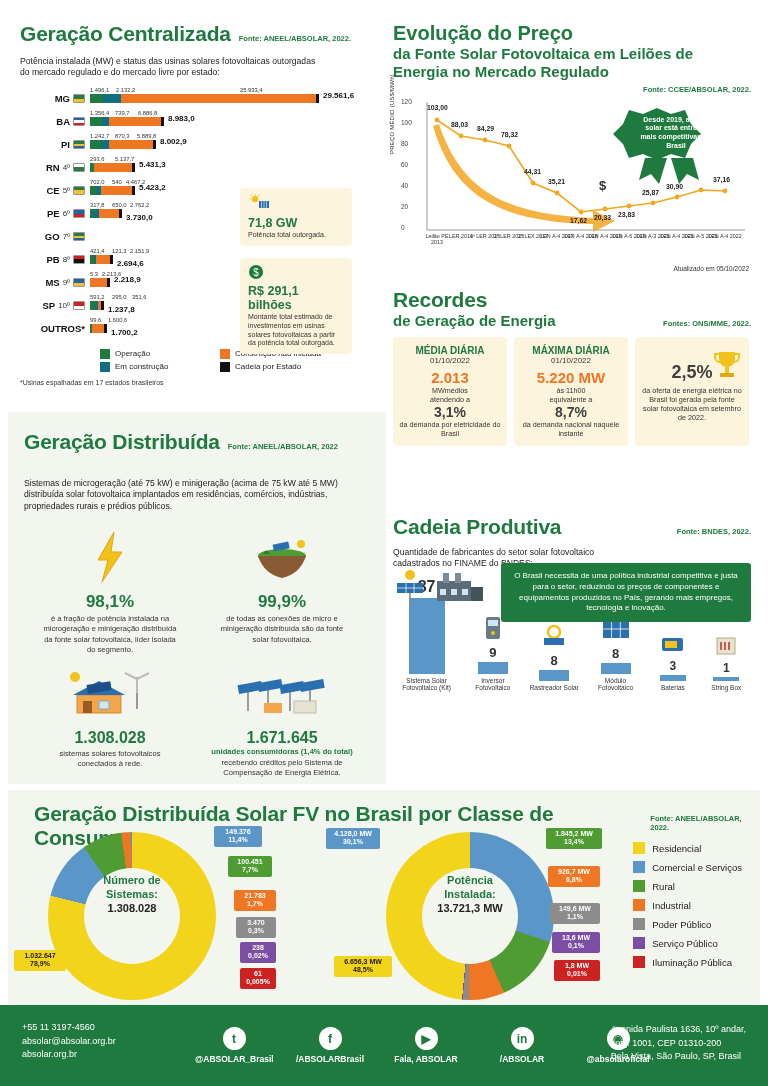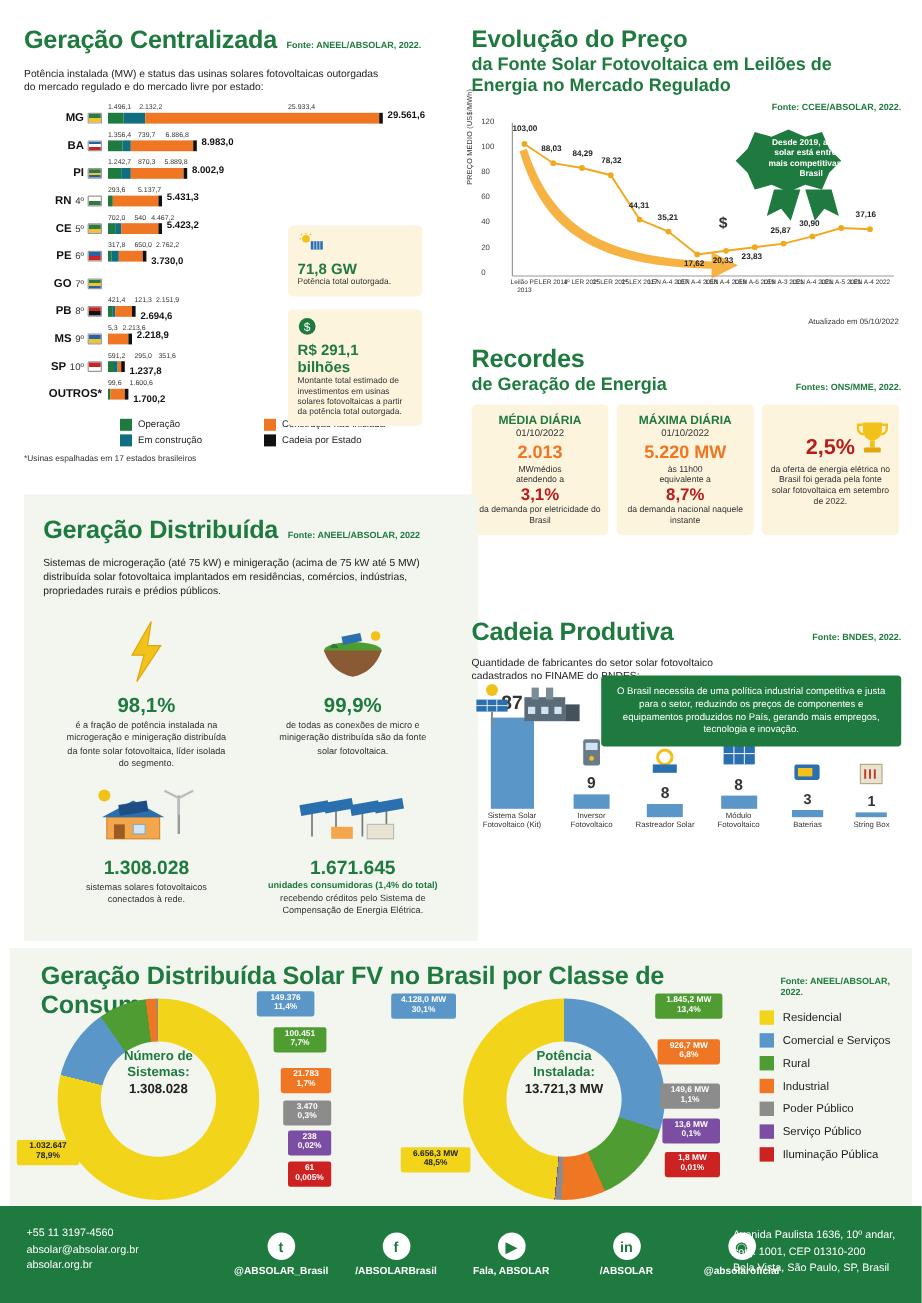--- a/index.html
+++ b/index.html
@@ -92,24 +92,24 @@
 
   
   #rec { position: absolute; left: 393px; top: 288px; width: 358px; }
   .rec-card {
     background: #fdf4dd; border-radius: 4px; padding: 8px 6px; text-align: center;
   }
   .rec-h { font-size: 10px; font-weight: bold; color: #1f7a3f; }
   .rec-d { font-size: 8px; color: #333; margin-bottom: 4px;}
   .rec-big { font-size: 15px; font-weight: bold; color: #ef7622; }
   .rec-sm { font-size: 7.2px; color: #333; line-height: 1.25; }
-  .rec-pct { font-size: 14px; font-weight: bold; color: #b91c1c; }
+  .rec-pct { font-size: 14px; font-weight: bold; color: #404040; }
 
   
-  #gd { position: absolute; left: 20px; top: 412px; width: 378px; height: 372px; background: #f3f5ef; }
+  #gd { position: absolute; left: 8px; top: 412px; width: 378px; height: 372px; background: #f3f5ef; }
   #gd .inner { padding: 18px 16px; }
 
   
   #cp { position: absolute; left: 393px; top: 515px; width: 358px; }
   .greenbox {
     background: #1f7a3f; color: #fff; border-radius: 3px;
     font-size: 8px; line-height: 1.35; padding: 8px 9px; text-align: center;
   }
   .chain { display: flex; align-items: flex-end; gap: 4px; margin-top: 8px; }
   .chain-item { text-align: center; }
@@ -509,21 +509,21 @@
       </div>
     </div>
   </div>
 
   <div id="gd">
     <div class="inner">
       <div style="display:flex;align-items:baseline;gap:8px">
         <div class="sec-title">Geração Distribuída</div>
         <div class="src">Fonte: ANEEL/ABSOLAR, 2022</div>
       </div>
-      <div class="body-txt" style="margin-top:10px;width:330px">Sistemas de microgeração (até 75 kW) e minigeração (acima de 75 kW até 5 MW) distribuída solar fotovoltaica implantados em residências, comércios, indústrias, propriedades rurais e prédios públicos.</div>
+      <div class="body-txt" style="margin-top:24px;width:330px">Sistemas de microgeração (até 75 kW) e minigeração (acima de 75 kW até 5 MW) distribuída solar fotovoltaica implantados em residências, comércios, indústrias, propriedades rurais e prédios públicos.</div>
 
       <div style="display:flex;margin-top:18px">
         <div style="width:172px;text-align:center">
           <svg width="40" height="54" viewBox="0 0 40 54" style="display:block;margin:0 auto">
             <path d="M24 2 L8 30 h10 L12 52 L32 22 H21 z" fill="#f2c21a" stroke="#e0a70f" stroke-width="1"></path>
           </svg>
           <div style="font-size:17px;font-weight:bold;color:#1f7a3f;margin-top:8px">98,1%</div>
           <div style="font-size:7.6px;color:#333;line-height:1.35;padding:0 18px;margin-top:2px">é a fração de potência instalada na microgeração e minigeração distribuída da fonte solar fotovoltaica, líder isolada do segmento.</div>
         </div>
         <div style="width:172px;text-align:center">

